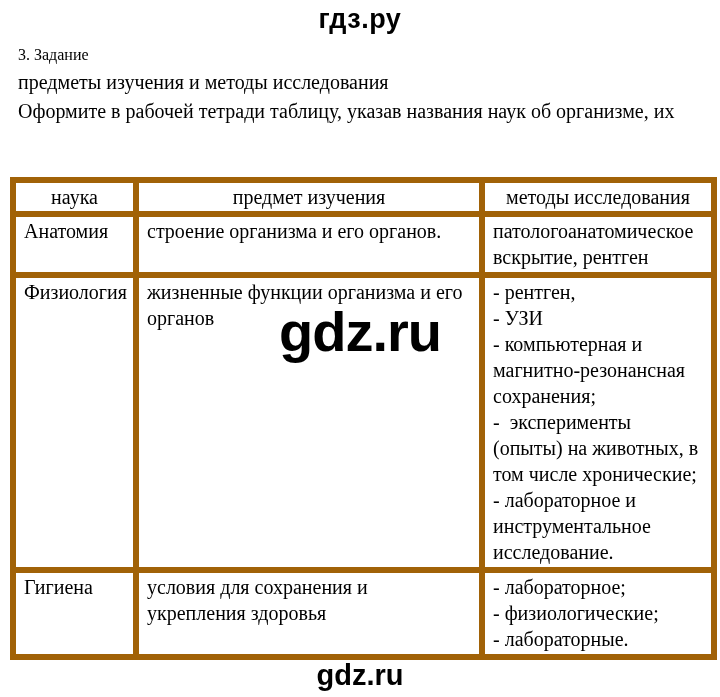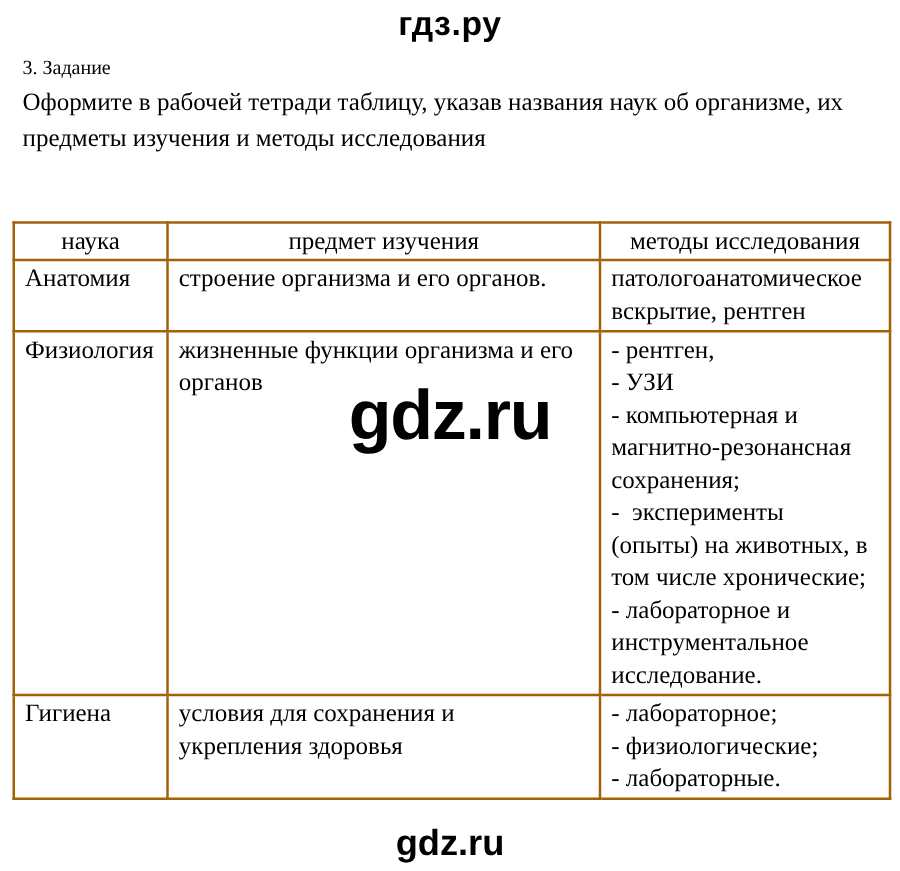--- a/index.html
+++ b/index.html
@@ -27,21 +27,21 @@
     font-size:20px;line-height:29px;
   }
   table.sciences{
     position:absolute;top:177px;left:10px;
     border-collapse:collapse;
     width:701px;
     font-size:20px;line-height:26px;
     table-layout:fixed;
   }
   table.sciences th, table.sciences td{
-    border:2px solid #a16207;
+    border:6px solid #a16207;
     font-weight:normal;
     vertical-align:top;
     padding:1px 8px 2px 8px;
     overflow:hidden;
   }
   table.sciences th{
     text-align:center;
     vertical-align:middle;
     height:26px;
     padding:1px 2px;
@@ -67,22 +67,22 @@
 </head>
 <body>
 
 <div class="page">
 
   <div class="site-logo">гдз.ру</div>
 
   <div class="task-heading">3. Задание</div>
 
   <div class="task-desc">
+    <div class="s-line">предметы изучения и методы исследования</div>
     <div class="s-line">Оформите в рабочей тетради таблицу, указав названия наук об организме, их</div>
-    <div class="s-line">предметы изучения и методы исследования</div>
   </div>
 
   <table class="sciences">
     <colgroup>
       <col style="width:123px">
       <col style="width:346px">
       <col style="width:232px">
     </colgroup>
     <thead>
       <tr style="height:28px;">

